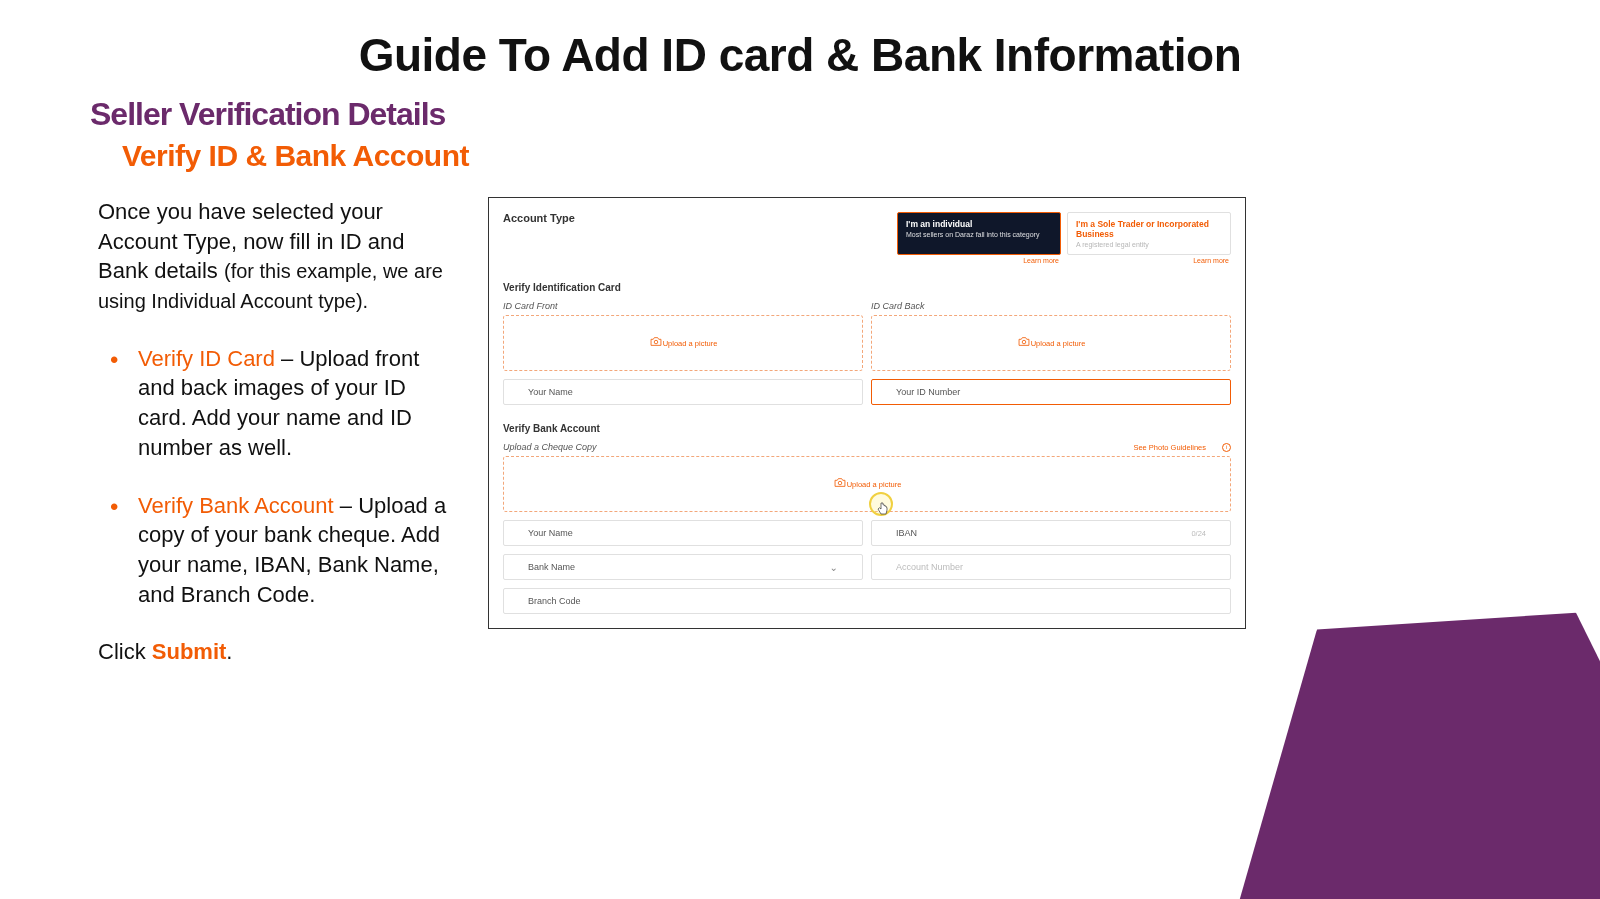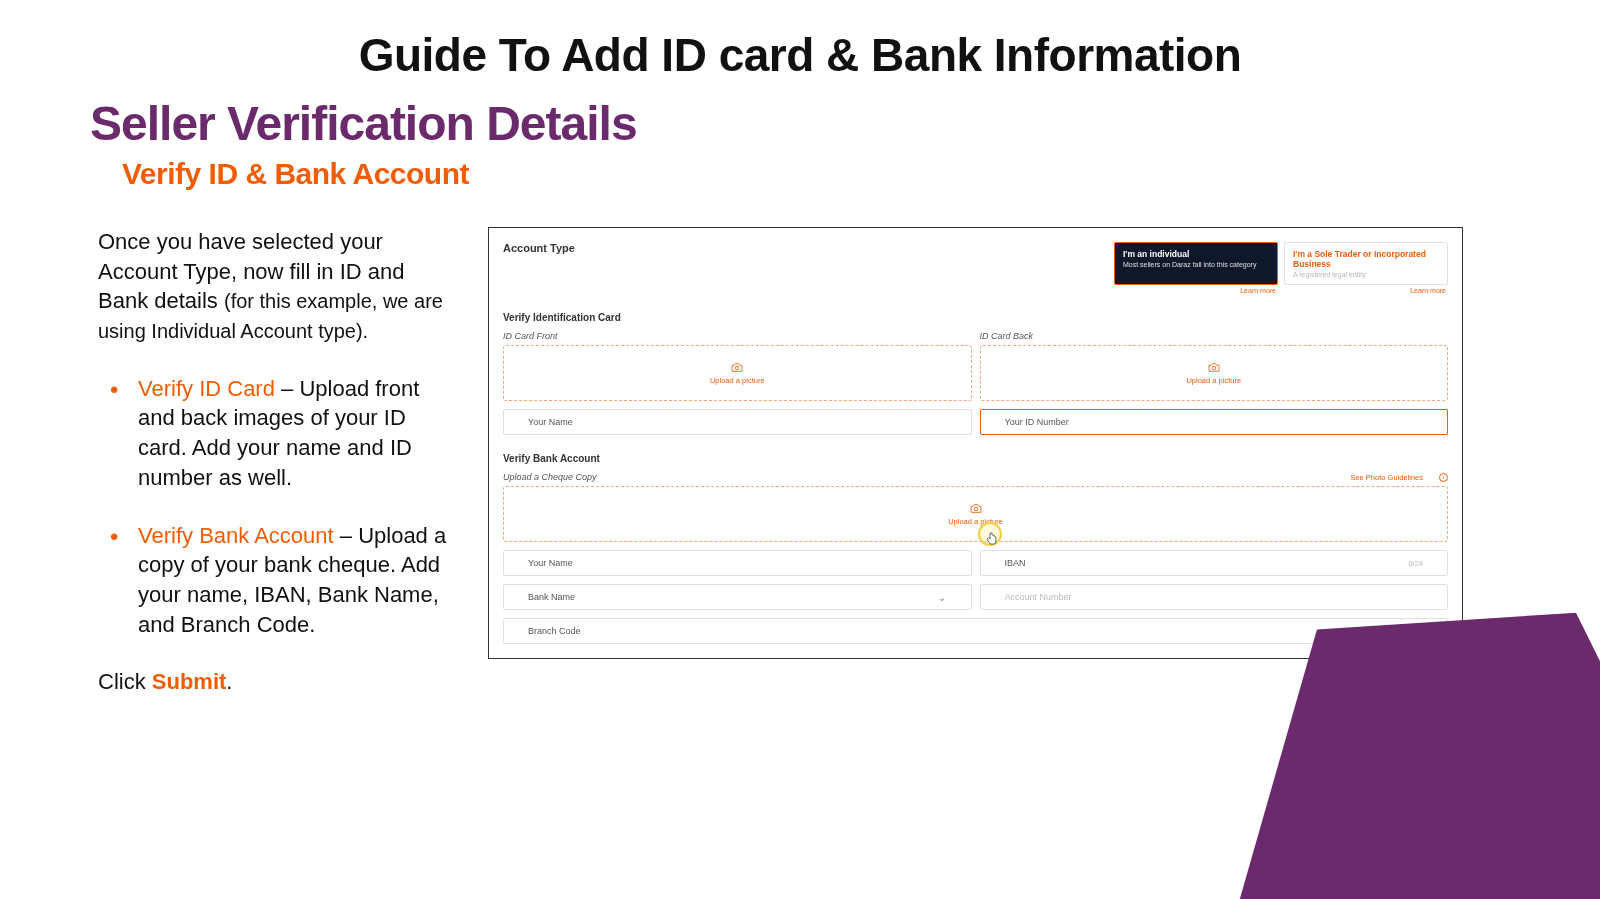--- a/index.html
+++ b/index.html
@@ -13,21 +13,21 @@
   }
   .main-title {
     font-size: 46px;
     font-weight: 800;
     text-align: center;
     padding-top: 28px;
     letter-spacing: -0.5px;
     color: #111;
   }
   .sub-title {
-    font-size: 48px;
+    font-size: 32px;
     font-weight: 900;
     color: #6b2a6b;
     padding-left: 90px;
     margin-top: 14px;
     font-family: "Arial Black", Arial, sans-serif;
     letter-spacing: -1px;
   }
   .sub-sub-title {
     font-size: 30px;
     font-weight: 900;
@@ -35,21 +35,21 @@
     padding-left: 90px;
     margin-top: 6px;
     font-family: "Arial Black", Arial, sans-serif;
     letter-spacing: -0.5px;
     margin-left: 32px;
   }
   .content-row {
     display: flex;
     padding-left: 98px;
     padding-right: 60px;
-    margin-top: 36px;
+    margin-top: 24px;
   }
   .left-col {
     width: 390px;
     padding-right: 30px;
     font-size: 22px;
     line-height: 1.35;
     color: #111;
   }
   .intro-text { margin-bottom: 28px; }
   .intro-text .small { font-size: 20px; }
@@ -64,21 +64,21 @@
     font-size: 24px;
   }
   .bullets .bhead { color: #f25c05; }
   .click-submit { font-size: 22px; padding-left: 0; margin-top: 10px; }
   .click-submit .submit { color: #f25c05; font-weight: 700; }
 
   .shot-wrap {
     flex: 1;
   }
   .shot {
-    width: 975px;
+    width: 758px;
     border: 1px solid #333;
     background: #fff;
     padding: 14px 14px 14px 14px;
     font-size: 10px;
     color: #555;
     font-family: Arial, sans-serif;
   }
   .acct-row { display: flex; justify-content: space-between; align-items: flex-start; }
   .acct-label { font-size: 11px; font-weight: 700; color: #333; }
   .acct-cards { display: flex; gap: 6px; }
@@ -103,21 +103,20 @@
 
   .section-head { font-size: 10px; font-weight: 700; color: #333; margin-top: 18px; margin-bottom: 8px; }
   .id-row { display: flex; gap: 8px; }
   .id-col { flex: 1; }
   .id-small-label { font-size: 9px; color: #555; margin-bottom: 4px; font-style: italic; }
   .upload-box {
     border: 1px dashed #f3a77a;
     border-radius: 3px;
     height: 56px;
     display: flex;
-    flex-direction: column;
     align-items: center;
     justify-content: center;
     color: #f25c05;
     font-size: 7.5px;
     margin-bottom: 8px;
   }
   .upload-box.wide { width: 100%; }
   .cam-icon { width: 14px; height: 11px; margin-bottom: 3px; }
   .cam-icon svg { width: 100%; height: 100%; }
   .input-box {

